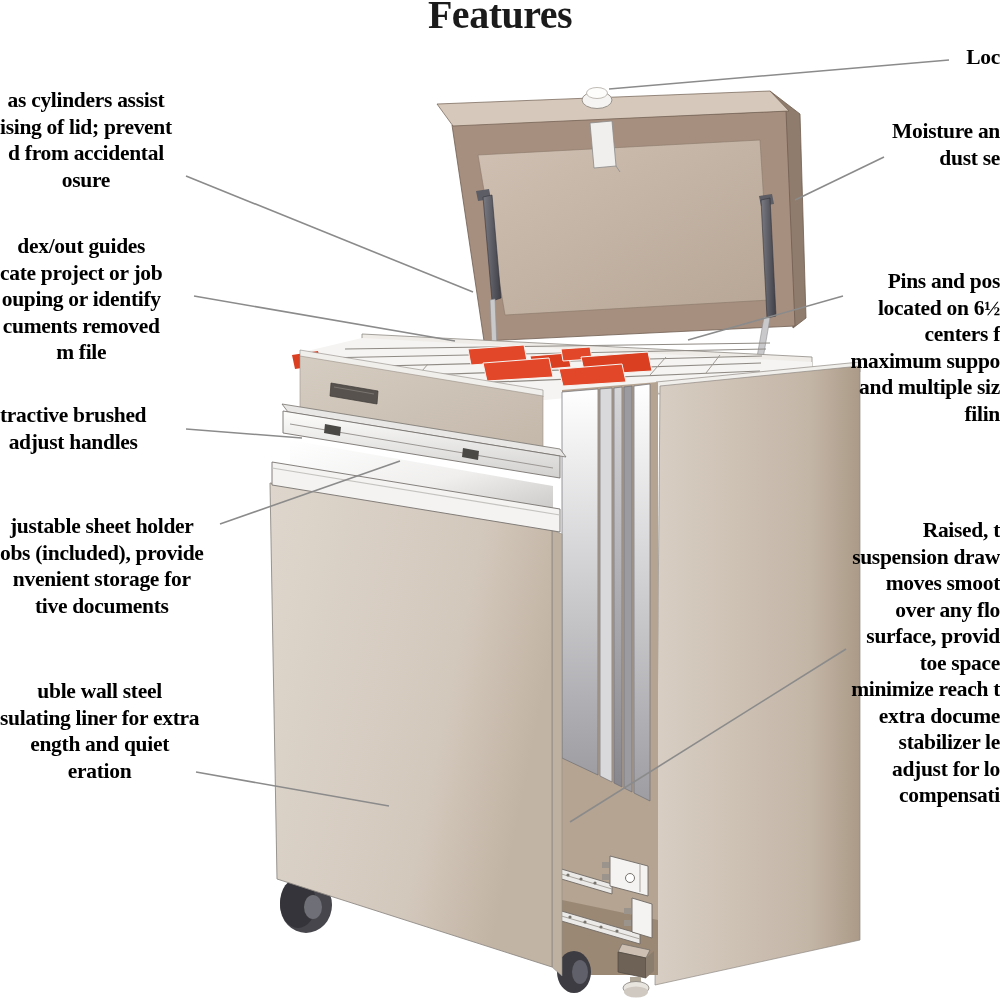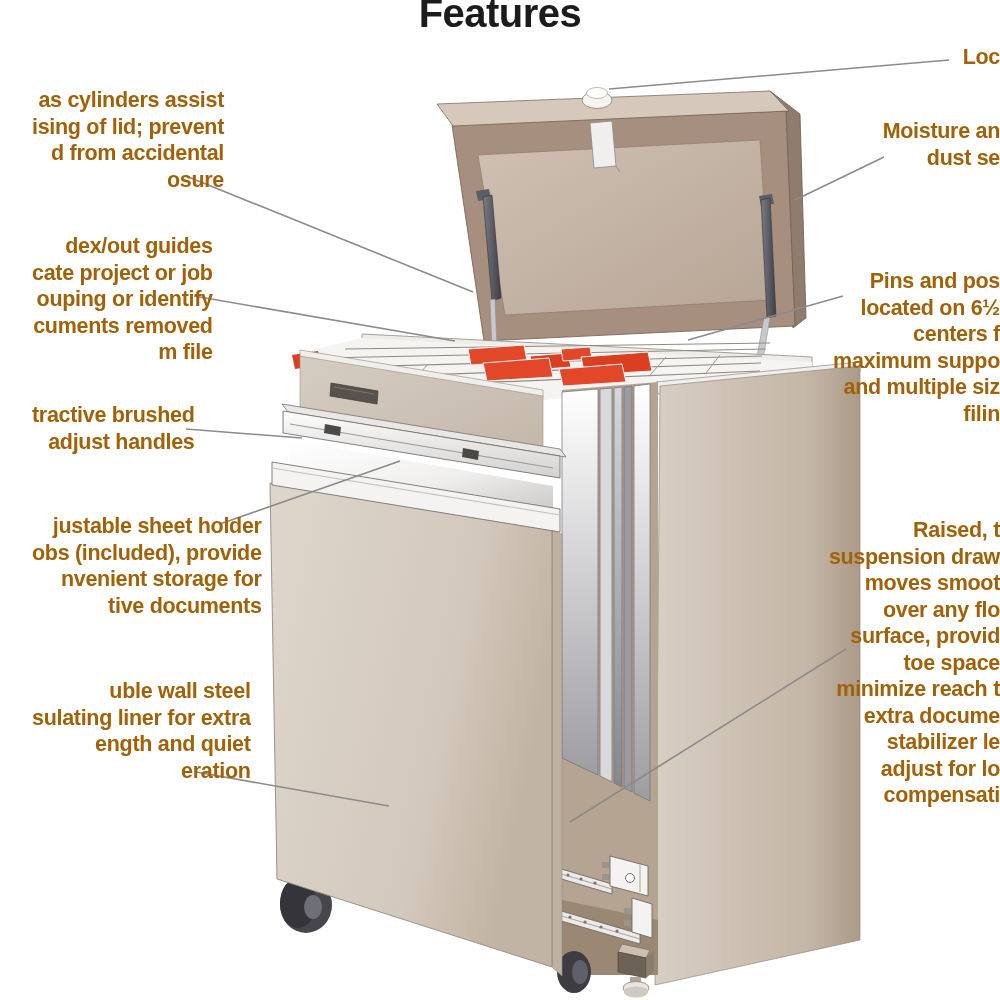--- a/index.html
+++ b/index.html
@@ -1,23 +1,23 @@
 <!DOCTYPE html>
 <html><head>
 <meta charset="utf-8">
 <style>
   html,body{margin:0;padding:0;background:#fff;}
   #canvas{position:relative;width:1000px;height:1000px;overflow:hidden;background:#fff;
-          font-family:Liberation Sans, sans-serif;color:#222;}
+          font-family:Liberation Serif, serif;color:#222;}
   #art{position:absolute;left:0;top:0;width:1000px;height:1000px;}
   .title{position:absolute;left:0;right:0;top:-9px;text-align:center;
          font-size:40px;font-weight:bold;letter-spacing:-0.5px;color:#1b1b1b;}
   .lbl{position:absolute;font-size:21.5px;line-height:26.5px;font-weight:600;
-       letter-spacing:-0.3px;color:#a16207;white-space:nowrap;}
-  .lbl.left{left:0;text-align:right;padding-left:32px;}
+       letter-spacing:-0.3px;color:#000000;white-space:nowrap;}
+  .lbl.left{left:0;text-align:center;}
   .lbl.right{right:0;text-align:right;}
 </style>
 </head>
 <body>
 
 <div id="canvas">
 
   <svg id="art" viewBox="0 0 1000 1000">
     <defs>
       <linearGradient id="lidGrad" x1="0" y1="0" x2="1" y2="1">

